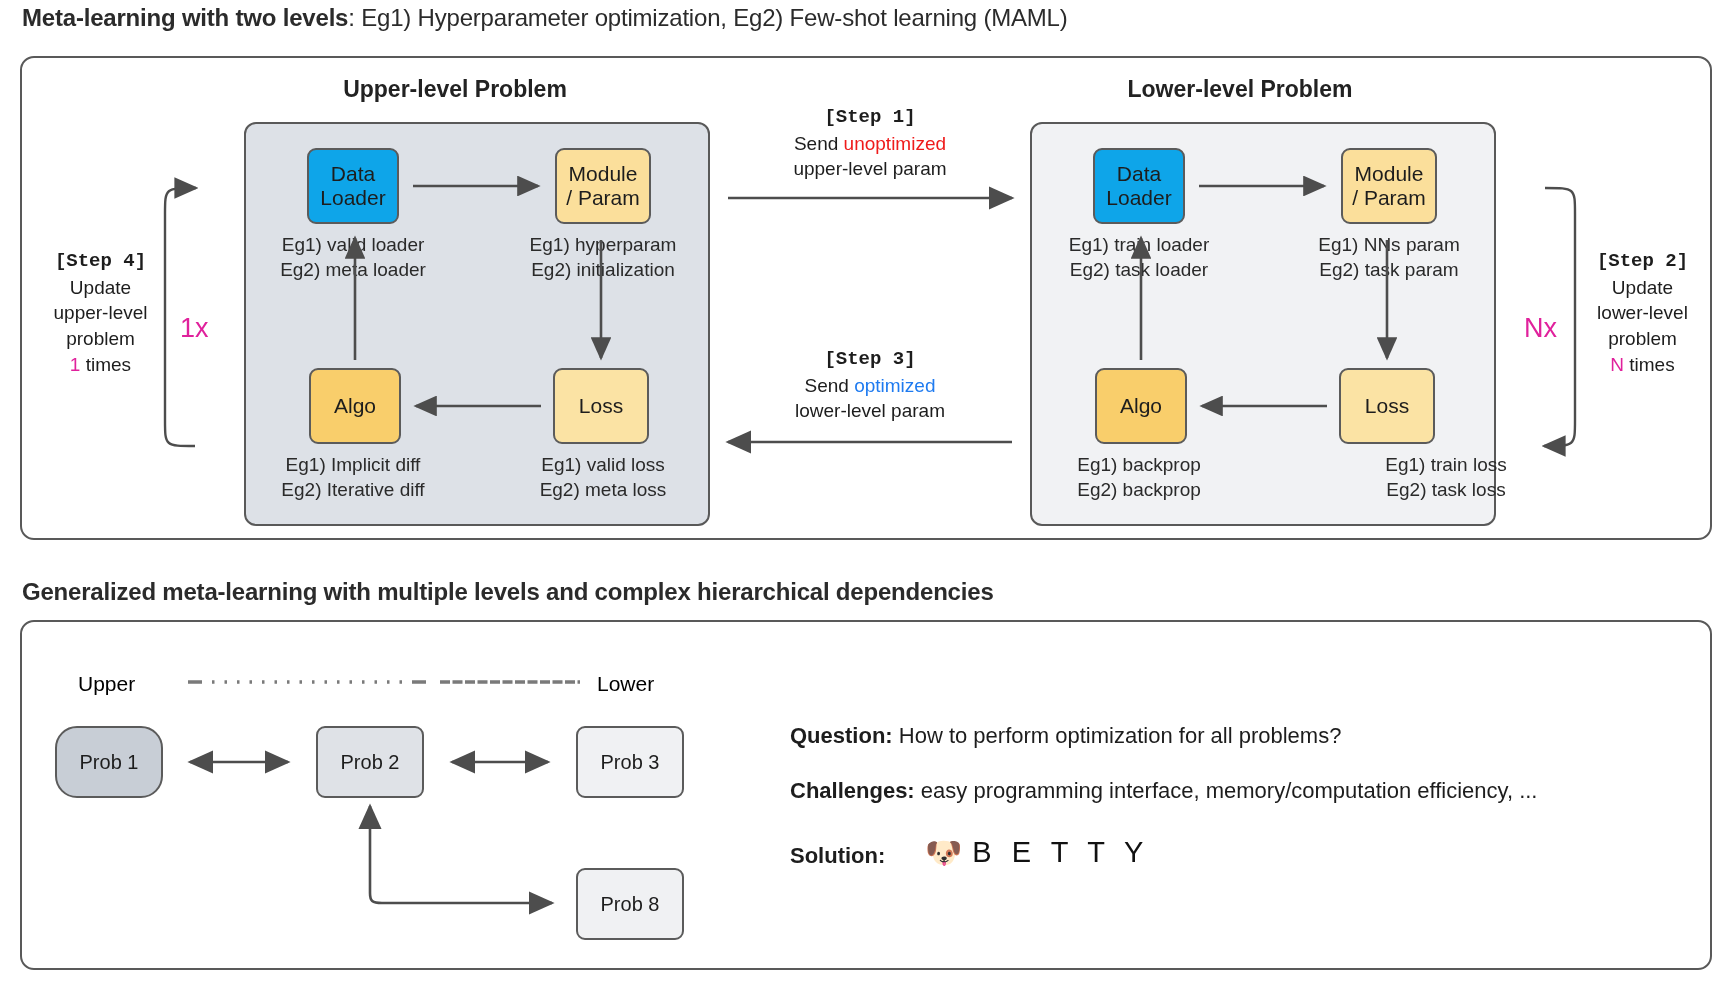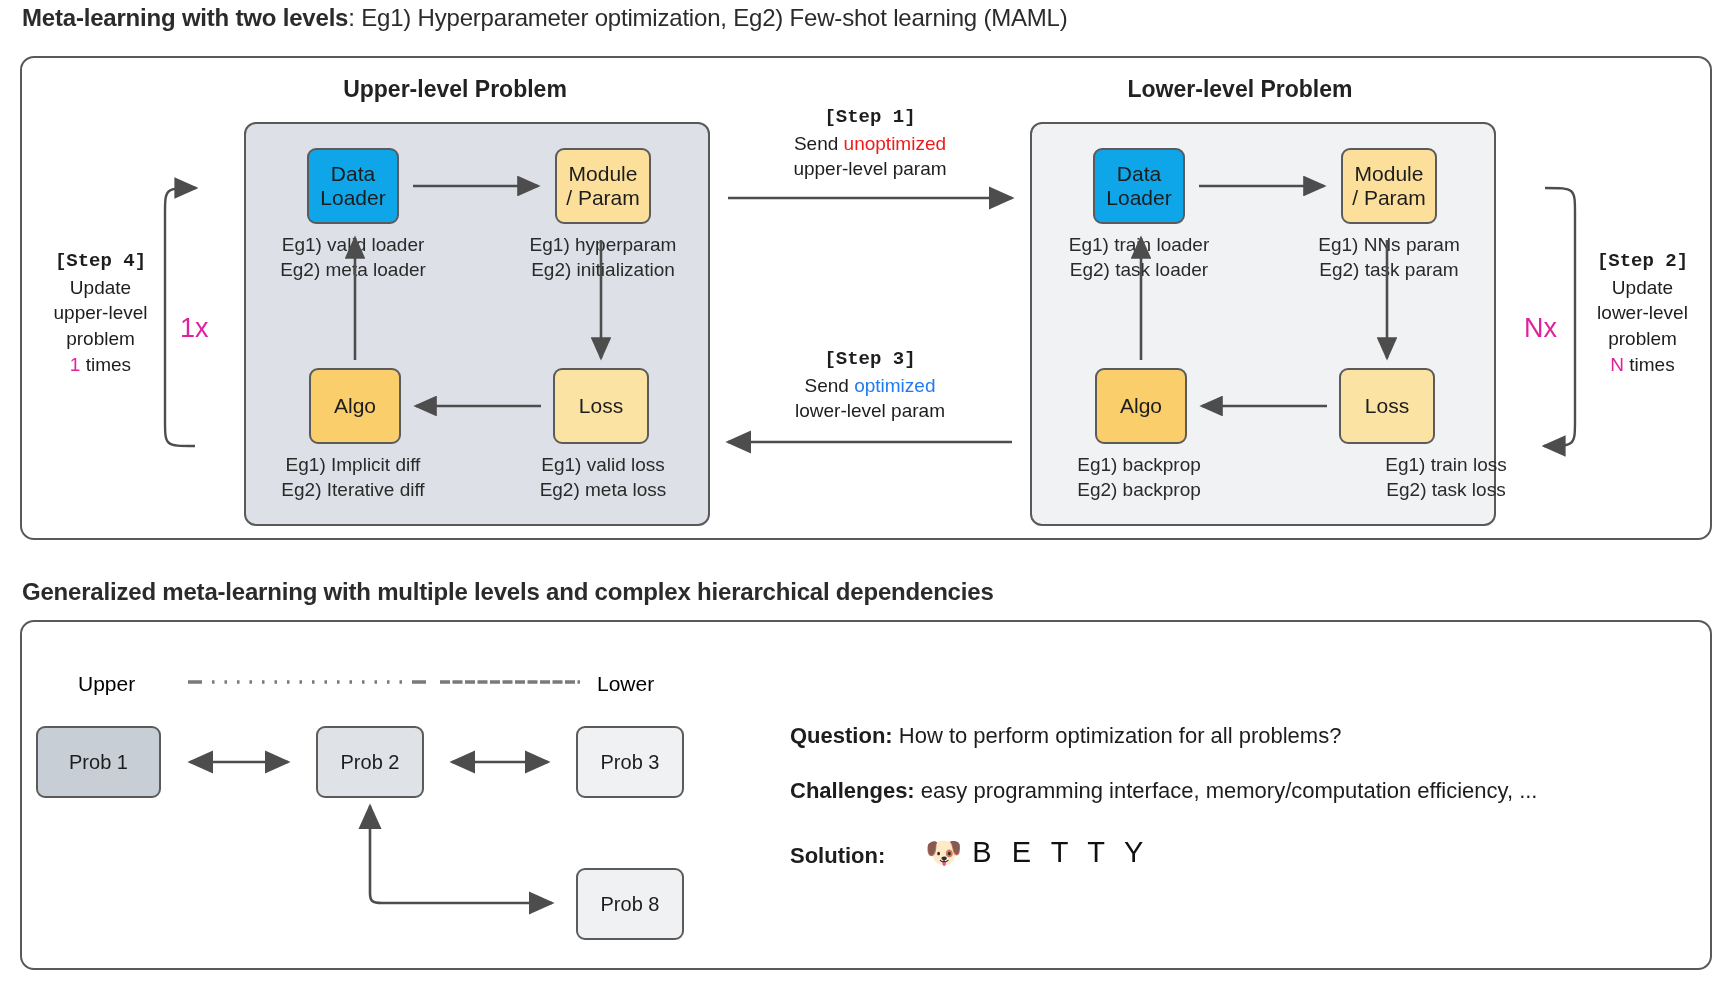--- a/index.html
+++ b/index.html
@@ -269,21 +269,21 @@
 
   <div class="section-heading" style="left:22px; top:578px;">
     <span class="bold">Generalized meta-learning with multiple levels and complex hierarchical dependencies</span>
   </div>
 
   <div class="panel" style="left:20px; top:620px; width:1692px; height:350px;"></div>
 
   <div class="axis-label" style="left:78px; top:672px;">Upper</div>
   <div class="axis-label" style="left:597px; top:672px;">Lower</div>
 
-  <div class="prob p1" style="left:36px; top:726px; width:125px; height:72px;">
+  <div class="prob p1" style="left:55px; top:726px; width:108px; height:72px;border-radius:22px;">
     <span>Prob 1</span>
   </div>
   <div class="prob p2" style="left:316px; top:726px; width:108px; height:72px;">
     <span>Prob 2</span>
   </div>
   <div class="prob p3" style="left:576px; top:726px; width:108px; height:72px;">
     <span>Prob 3</span>
   </div>
   <div class="prob p4" style="left:576px; top:868px; width:108px; height:72px;">
     <span>Prob 8</span>

